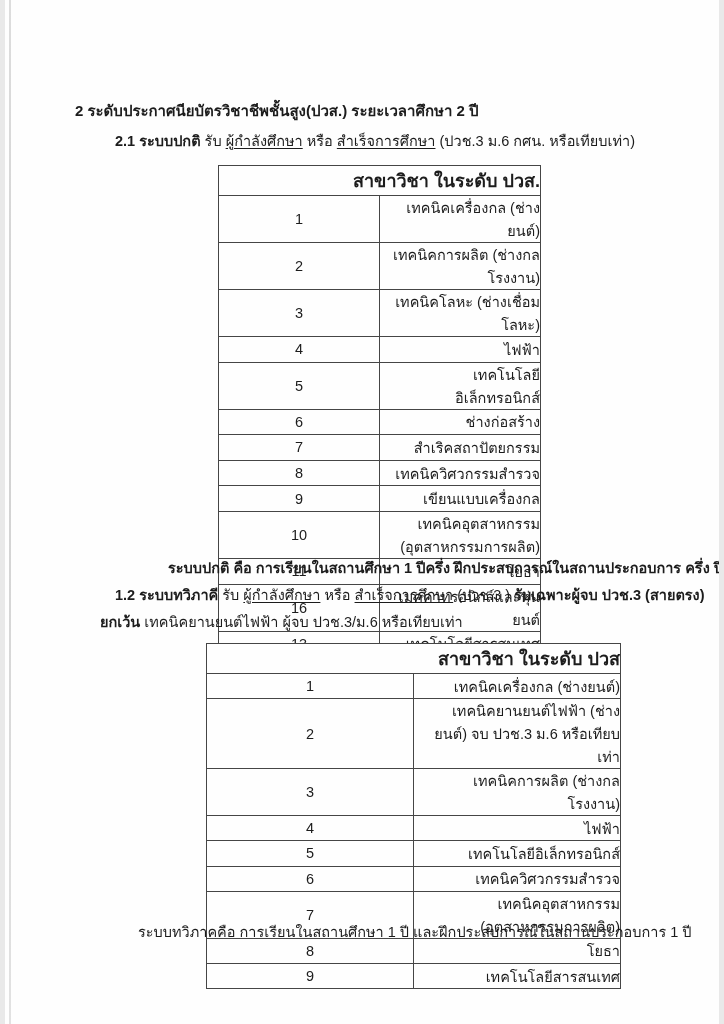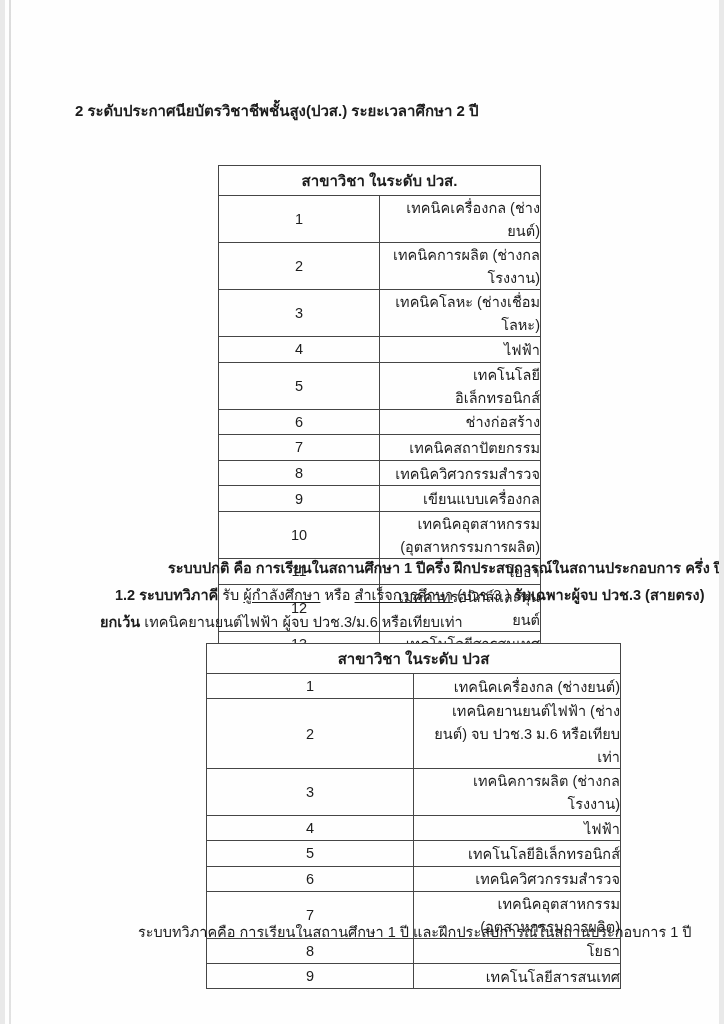--- a/index.html
+++ b/index.html
@@ -27,37 +27,40 @@
   .u { text-decoration: underline; text-underline-offset: 2px; }
   table {
     position: absolute;
     border-collapse: collapse;
     table-layout: fixed;
     background: #fefefe;
     font-size: 14.5px;
     color: #1c1c1c;
   }
   th, td { border: 1px solid #454545; }
-  th { font-size: 15px; font-weight: bold; height: 30px; text-align: center; vertical-align: middle; }
+  th { font-size: 18px; font-weight: bold; height: 30px; text-align: right; vertical-align: middle; }
   td { vertical-align: middle; text-align: right; }
   td.no { text-align: center; width: 36px; }
   td.nm { padding-left: 10px; }
   .t1 { left: 213px; top: 165px; width: 323px; }
   .t1 td { height: 25.6px; }
   .t2 { left: 168px; top: 643px; width: 415px; margin-left: 33px; }
   .t2 td { height: 25.2px; }
 </style>
 </head>
 <body>
 
 <div class="page">
   <div class="scan-edge"></div>
 
   <div class="abs heading" style="left:70px; top:101px;">2 ระดับประกาศนียบัตรวิชาชีพชั้นสูง(ปวส.) ระยะเวลาศึกษา 2 ปี</div>
 
+  <div class="abs" style="left:110px; top:131px;">
+    <span class="b">2.1 ระบบปกติ</span><span> รับ </span><span class="u">ผู้กำลังศึกษา</span><span> หรือ </span><span class="u">สำเร็จการศึกษา</span><span> (ปวช.3  ม.6  กศน. หรือเทียบเท่า)</span>
+  </div>
 
   <table class="t1">
     <thead>
       <tr>
         <th colspan="2">สาขาวิชา ในระดับ ปวส.</th>
       </tr>
     </thead>
     <tbody>
 
         <tr>
@@ -85,21 +88,21 @@
           <td class="nm">เทคโนโลยีอิเล็กทรอนิกส์</td>
         </tr>
 
         <tr>
           <td class="no">6</td>
           <td class="nm">ช่างก่อสร้าง</td>
         </tr>
 
         <tr>
           <td class="no">7</td>
-          <td class="nm">เทคนิคสถาปัตยกรรม</td>
+          <td class="nm">สำเริคสถาปัตยกรรม</td>
         </tr>
 
         <tr>
           <td class="no">8</td>
           <td class="nm">เทคนิควิศวกรรมสำรวจ</td>
         </tr>
 
         <tr>
           <td class="no">9</td>
           <td class="nm">เขียนแบบเครื่องกล</td>
@@ -109,21 +112,21 @@
           <td class="no">10</td>
           <td class="nm">เทคนิคอุตสาหกรรม (อุตสาหกรรมการผลิต)</td>
         </tr>
 
         <tr>
           <td class="no">11</td>
           <td class="nm">โยธา</td>
         </tr>
 
         <tr>
-          <td class="no">12</td>
+          <td class="no">16</td>
           <td class="nm">เมคคาทรอนิกส์และหุ่นยนต์</td>
         </tr>
 
         <tr>
           <td class="no">13</td>
           <td class="nm">เทคโนโลยีสารสนเทศ</td>
         </tr>
 
         <tr>
           <td class="no">14</td>

